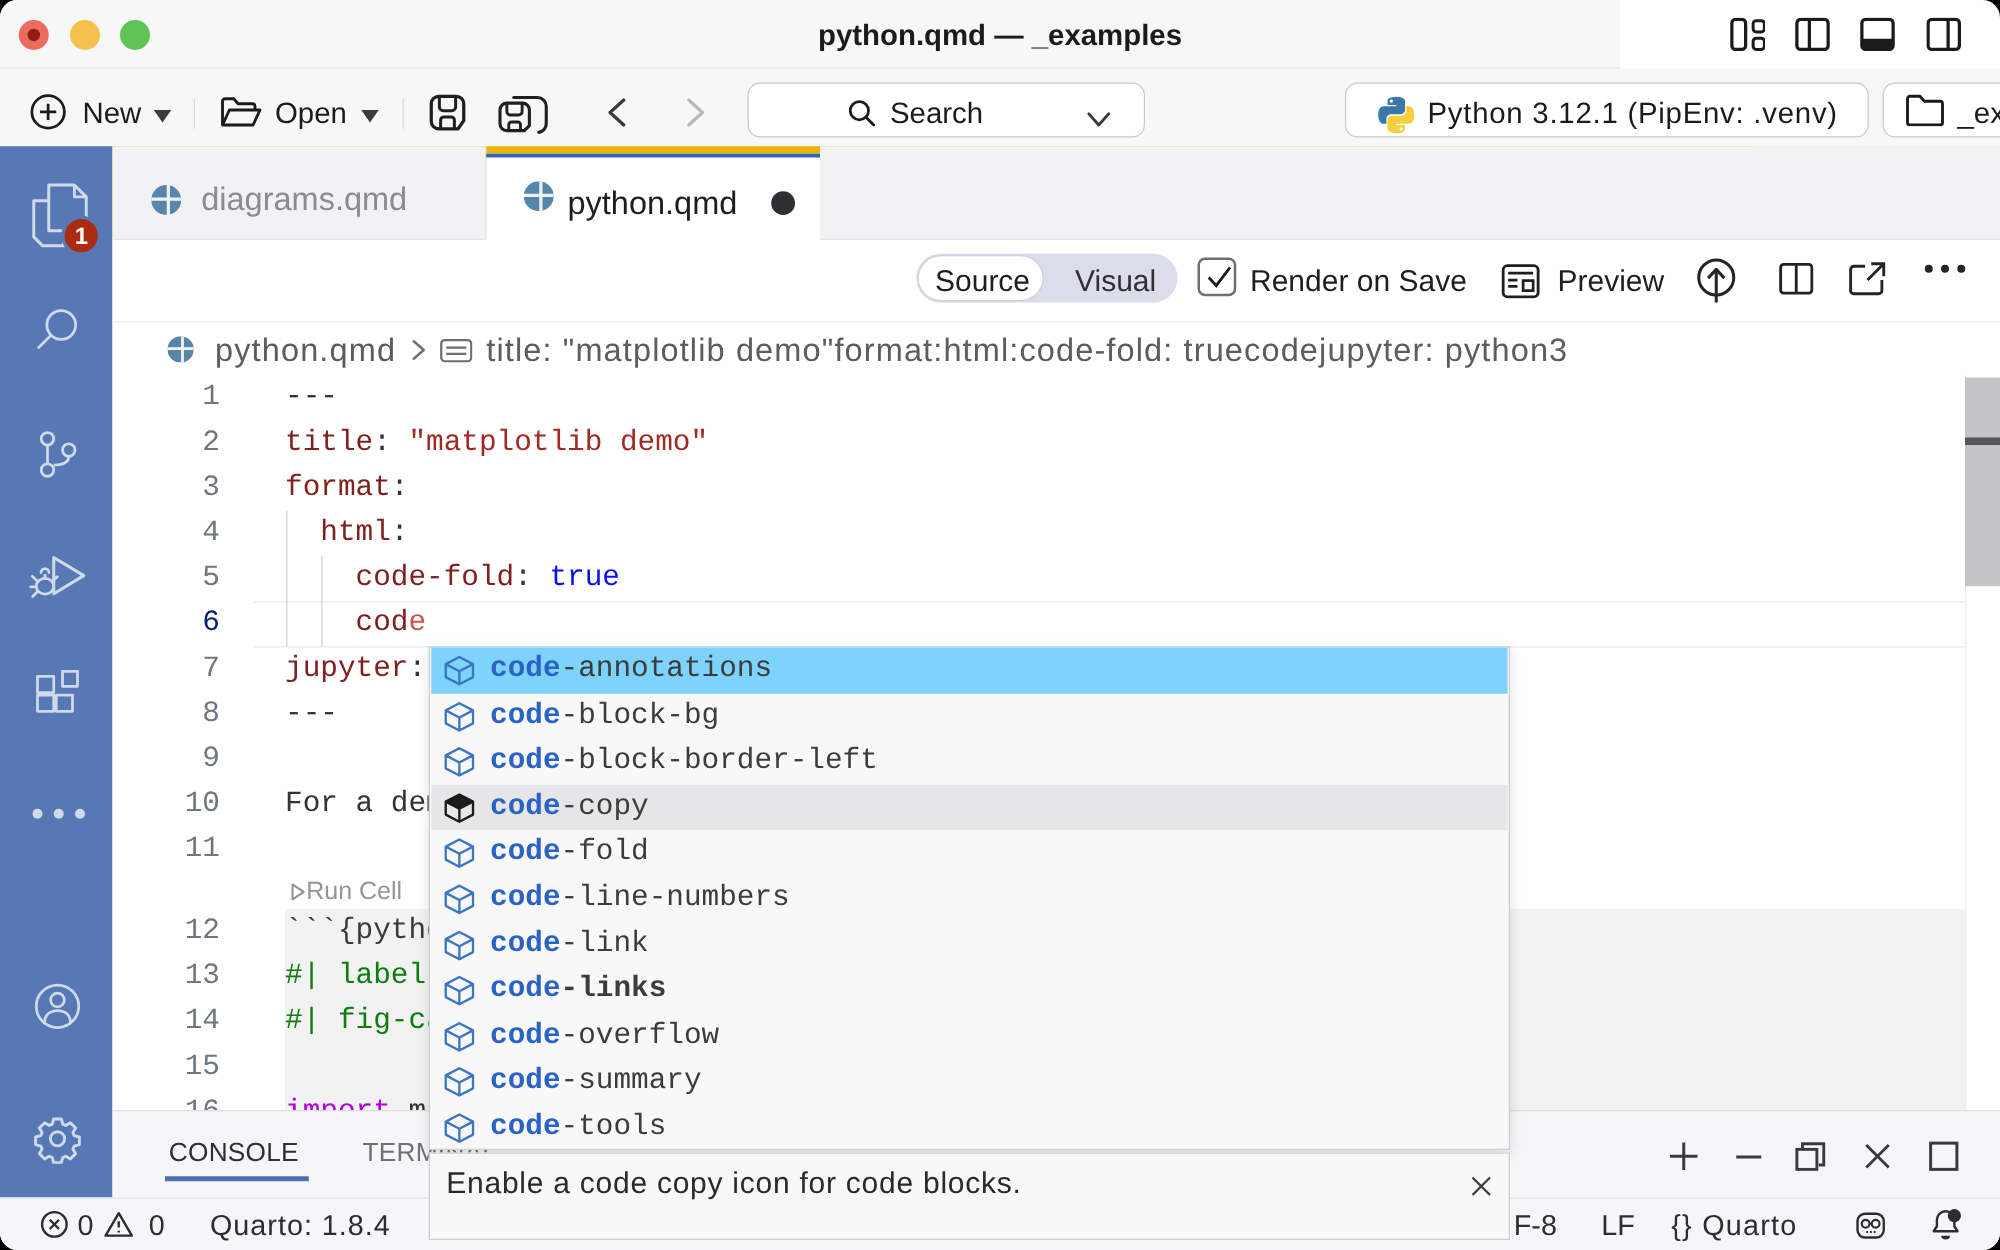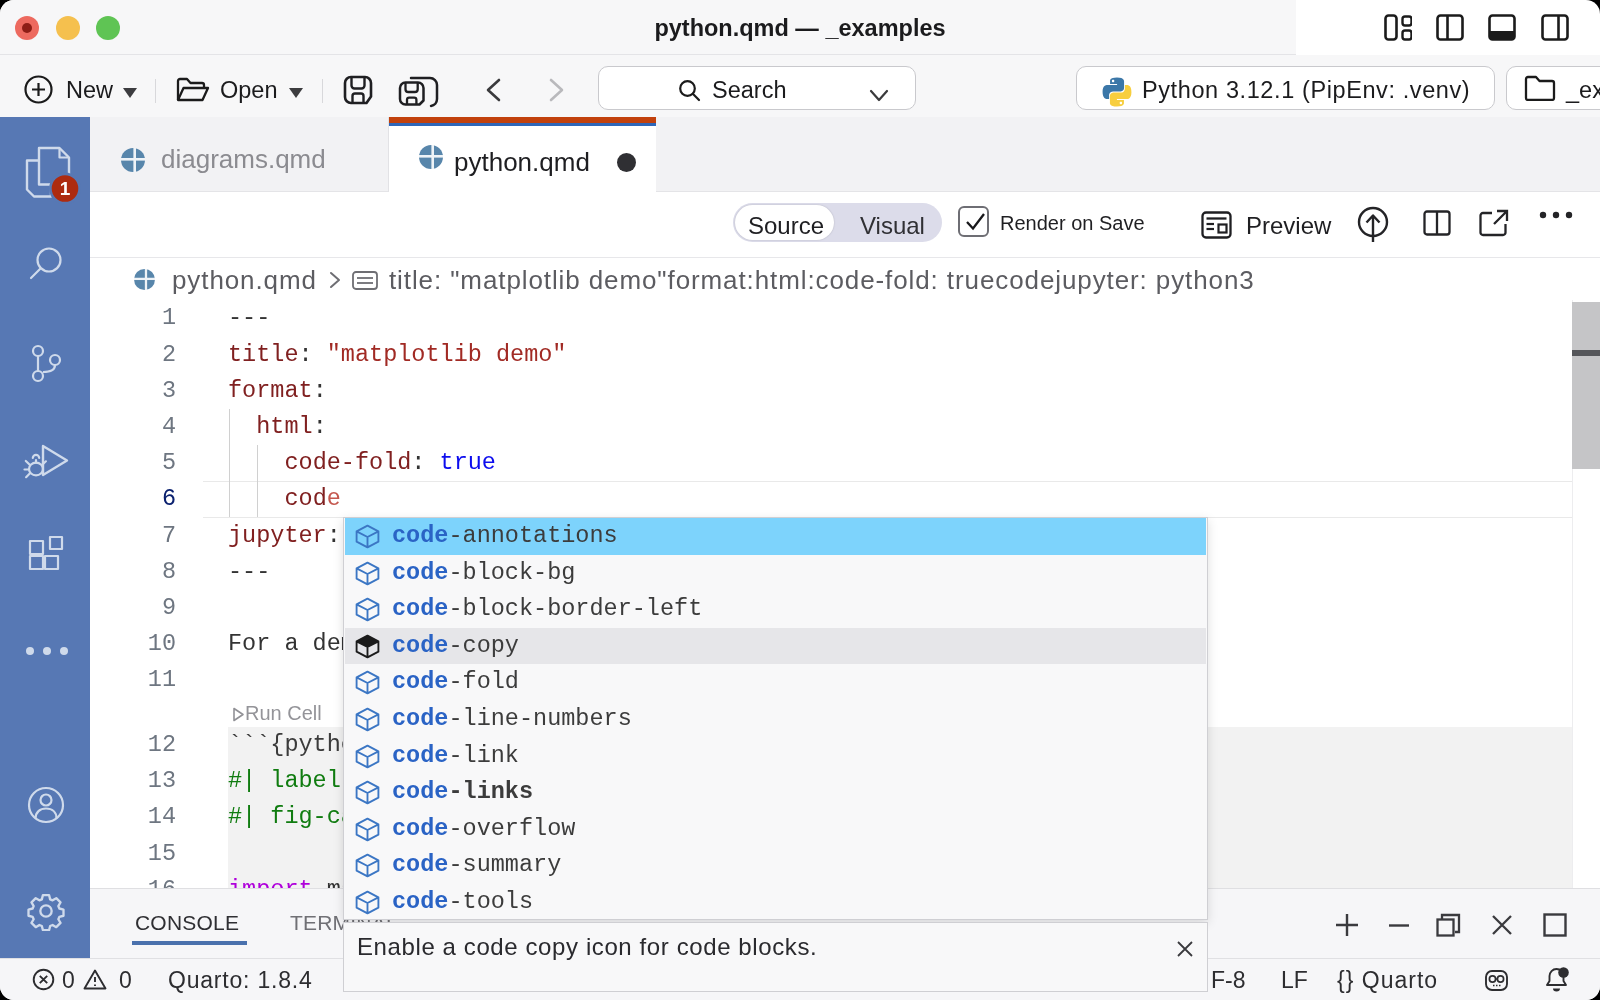--- a/index.html
+++ b/index.html
@@ -12,21 +12,21 @@
   #title{left:0;top:0;width:1600px;height:54px;line-height:56px;text-align:center;
          font-size:23.5px;font-weight:700;color:#1b1b1d;}
   
   #toolbar{left:0;top:55px;width:1600px;height:62px;background:#f7f7f8;border-bottom:1px solid #e4e4e7;}
   .tbtext{font-size:23.5px;color:#1b1b1d;top:22px;}
   .sep{top:24px;width:1px;height:24px;background:#d8d8db;}
   .pill{top:11px;height:44px;background:#fff;border:1px solid #c9c9cd;border-radius:10px;box-sizing:border-box;}
   
   #sidebar{left:0;top:117px;width:90px;height:841px;background:#5778b4;}
   
-  #tabstrip{left:90px;top:117px;width:1311px;height:75px;background:#c2410c;}
+  #tabstrip{left:90px;top:117px;width:1311px;height:75px;background:#eab308;}
   #tab1{left:0;top:0;width:299px;height:75px;background:#f2f2f4;border-right:1px solid #e2e2e5;border-bottom:1px solid #e4e4e7;box-sizing:border-box;}
   #tabfill{left:566px;top:0;width:944px;height:75px;background:#f2f2f4;border-bottom:1px solid #e4e4e7;box-sizing:border-box;}
   #tab2{left:299px;top:6px;width:267px;height:69px;background:#fff;border-top:3px solid #2f66b8;box-sizing:border-box;}
   .tablabel{font-size:26px;top:27px;}
   
   #actionbar{left:90px;top:192px;width:1510px;height:66px;background:#fff;border-bottom:1px solid #e7e7ea;box-sizing:border-box;text-align:center;}
   
   #breadcrumb{left:90px;top:258px;width:1510px;height:42px;background:#fff;font-size:26px;color:#5c5c61;letter-spacing:0.9px;}
   
   #editor{left:90px;top:300px;width:1482px;height:588px;background:#fff;overflow:hidden;}
@@ -203,21 +203,21 @@
   </div>
   <div id="actionbar" class="abs">
     <div class="abs" style="left:643px;top:11px;width:209px;height:39px;background:#dcdcea;border-radius:20px;"></div>
     <div class="abs" style="left:645px;top:13px;width:99px;height:35px;background:#fff;border-radius:18px;box-shadow:0 0 2px rgba(0,0,0,0.18);"></div>
     <div class="abs" style="left:658px;top:20px;font-size:24px;color:#1f1f22;">Source</div>
     <div class="abs" style="left:770px;top:20px;font-size:24px;color:#303034;">Visual</div>
     <div class="abs" style="left:868px;top:14px;width:31px;height:31px;border:2px solid #6e6e74;border-radius:6px;box-sizing:border-box;background:#fff;"></div>
     <svg class="abs" style="left:875px;top:20px;" width="21" height="19" viewBox="0 0 21 19">
         <path d="M2 10 L8 16.5 L19 2" fill="none" stroke="#18181b" stroke-width="2.3"></path>
       </svg>
-    <div class="abs" style="left:910px;top:20px;font-size:20px;color:#1f1f22;">Render on Save</div>
+    <div class="abs" style="left:910px;top:20px;font-size:24px;color:#1f1f22;">Render on Save</div>
     <svg class="abs" style="left:1111px;top:19px;" width="31" height="28" viewBox="0 0 31 28">
       <rect x="1.5" y="1.5" width="28" height="25" rx="3.5" fill="none" stroke="#1f1f22" stroke-width="2.3"></rect>
       <line x1="5.5" y1="7.5" x2="25.5" y2="7.5" stroke="#1f1f22" stroke-width="2.3"></line>
       <line x1="5.5" y1="13" x2="13" y2="13" stroke="#1f1f22" stroke-width="2.2"></line>
       <line x1="5.5" y1="18" x2="13" y2="18" stroke="#1f1f22" stroke-width="2.2"></line>
       <rect x="17.5" y="13.5" width="8" height="8" fill="none" stroke="#1f1f22" stroke-width="2.2"></rect>
     </svg>
     <div class="abs" style="left:1156px;top:20px;font-size:24px;color:#1f1f22;">Preview</div>
     <svg class="abs" style="left:1266px;top:14px;" width="34" height="38" viewBox="0 0 34 38">
       <circle cx="17" cy="16" r="14" fill="none" stroke="#242427" stroke-width="2.4"></circle>

